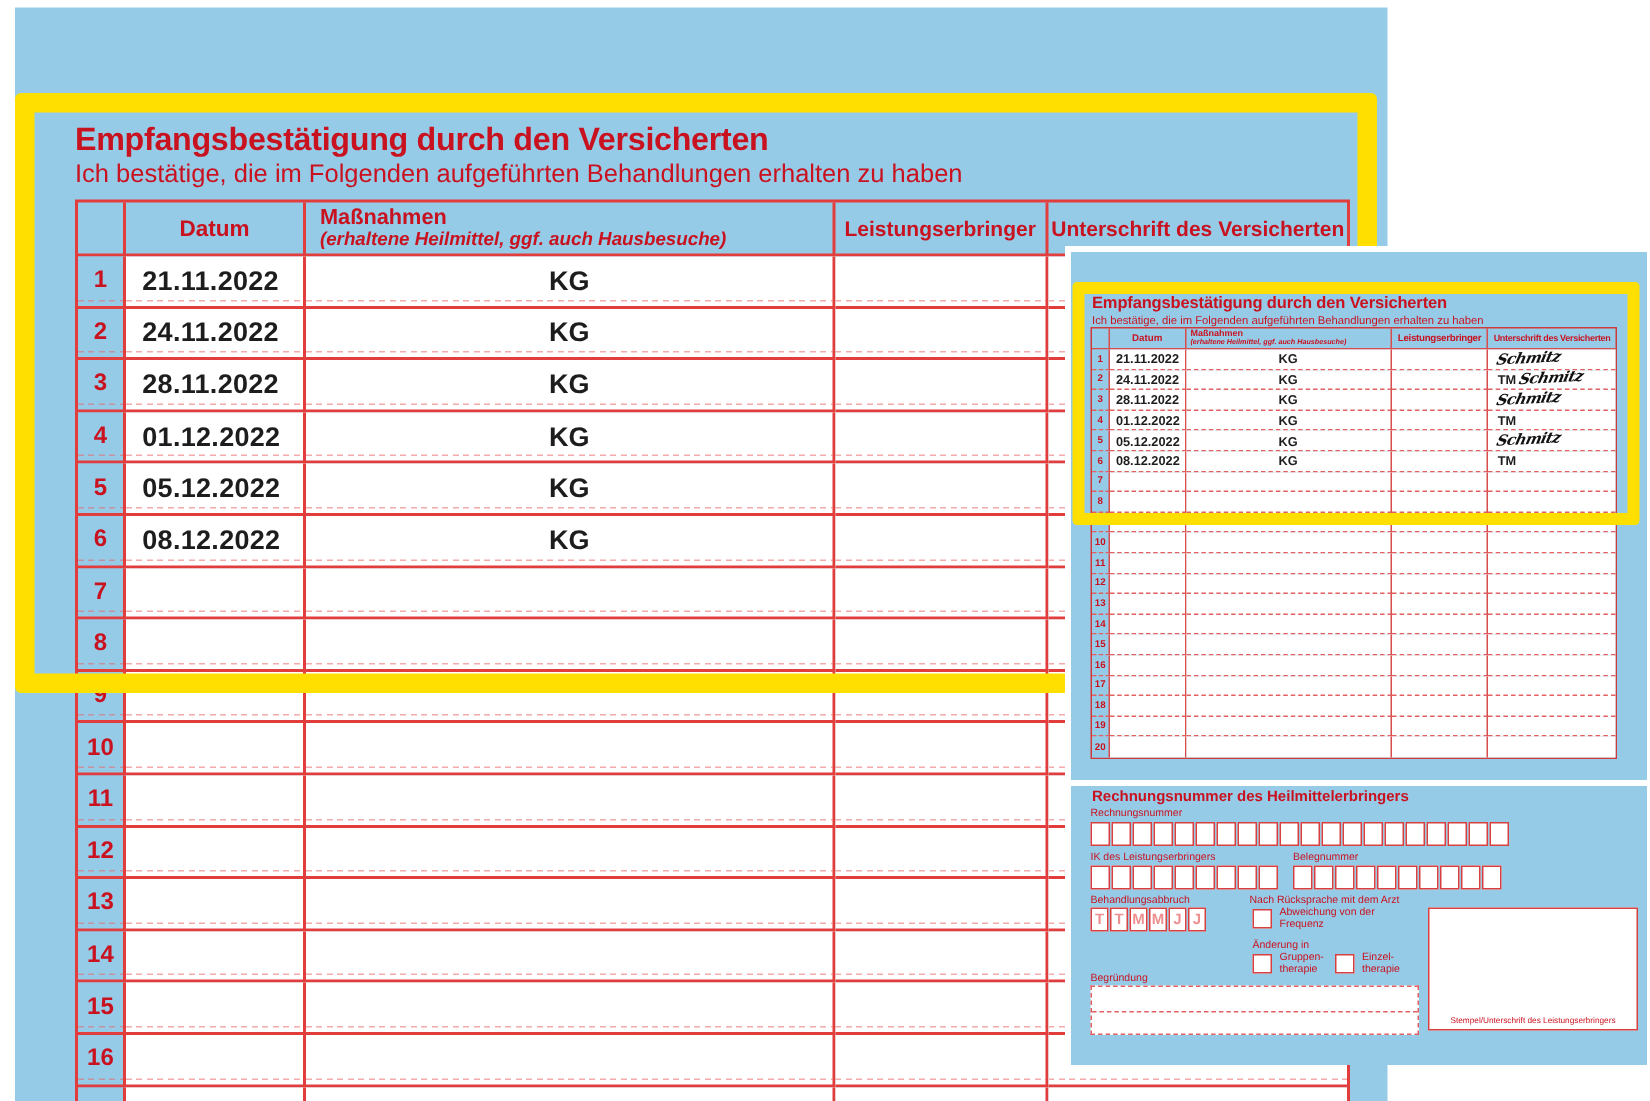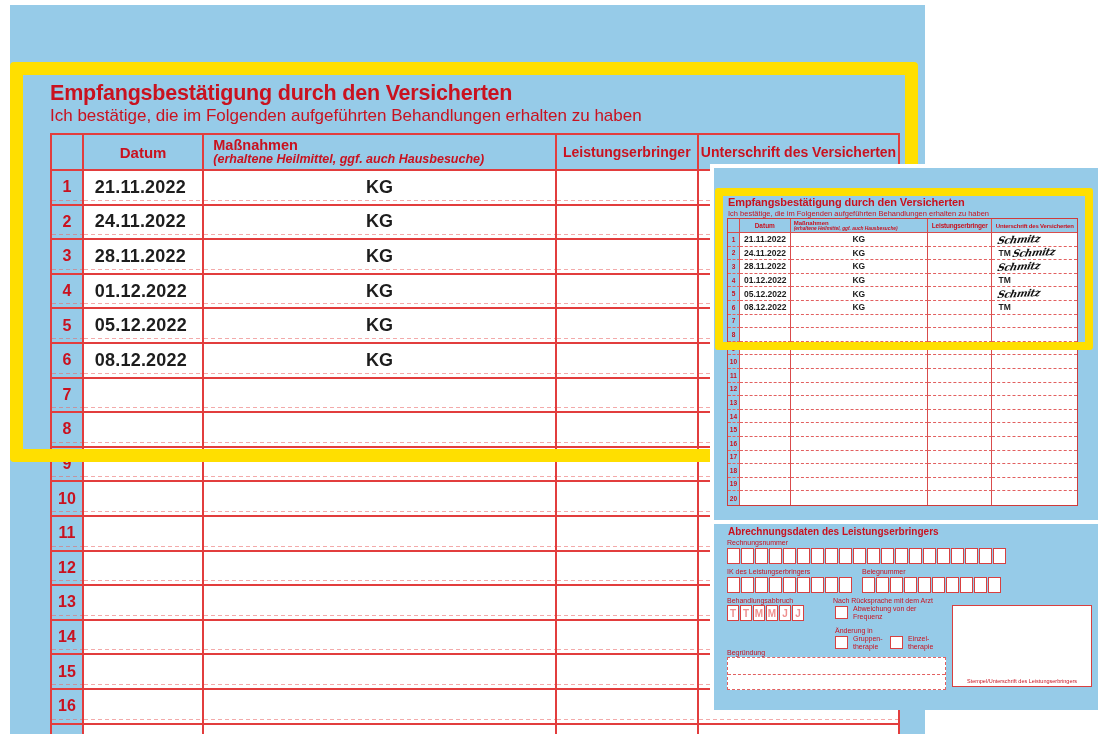--- a/index.html
+++ b/index.html
@@ -535,21 +535,21 @@
               <span class="i-num">20</span>
             </div>
             <div class="i-cell ic-dat"></div>
             <div class="i-cell ic-mas"></div>
             <div class="i-cell ic-lei"></div>
             <div class="i-cell ic-unt"></div>
           </div>
         </div>
 
       <div class="b-strip"></div>
-      <div class="b-title">Abrechnungsdaten des Leistungserbringers</div>
+      <div class="b-title">Rechnungsnummer des Heilmittelerbringers</div>
 
       <div class="b-label" style="left:13px;top:371px;">Rechnungsnummer</div>
       <div class="box-row" style="left:13px;top:380px;" id="boxes-rech">
           <div class="digit-box"></div>
           <div class="digit-box"></div>
           <div class="digit-box"></div>
           <div class="digit-box"></div>
           <div class="digit-box"></div>
           <div class="digit-box"></div>
           <div class="digit-box"></div>

